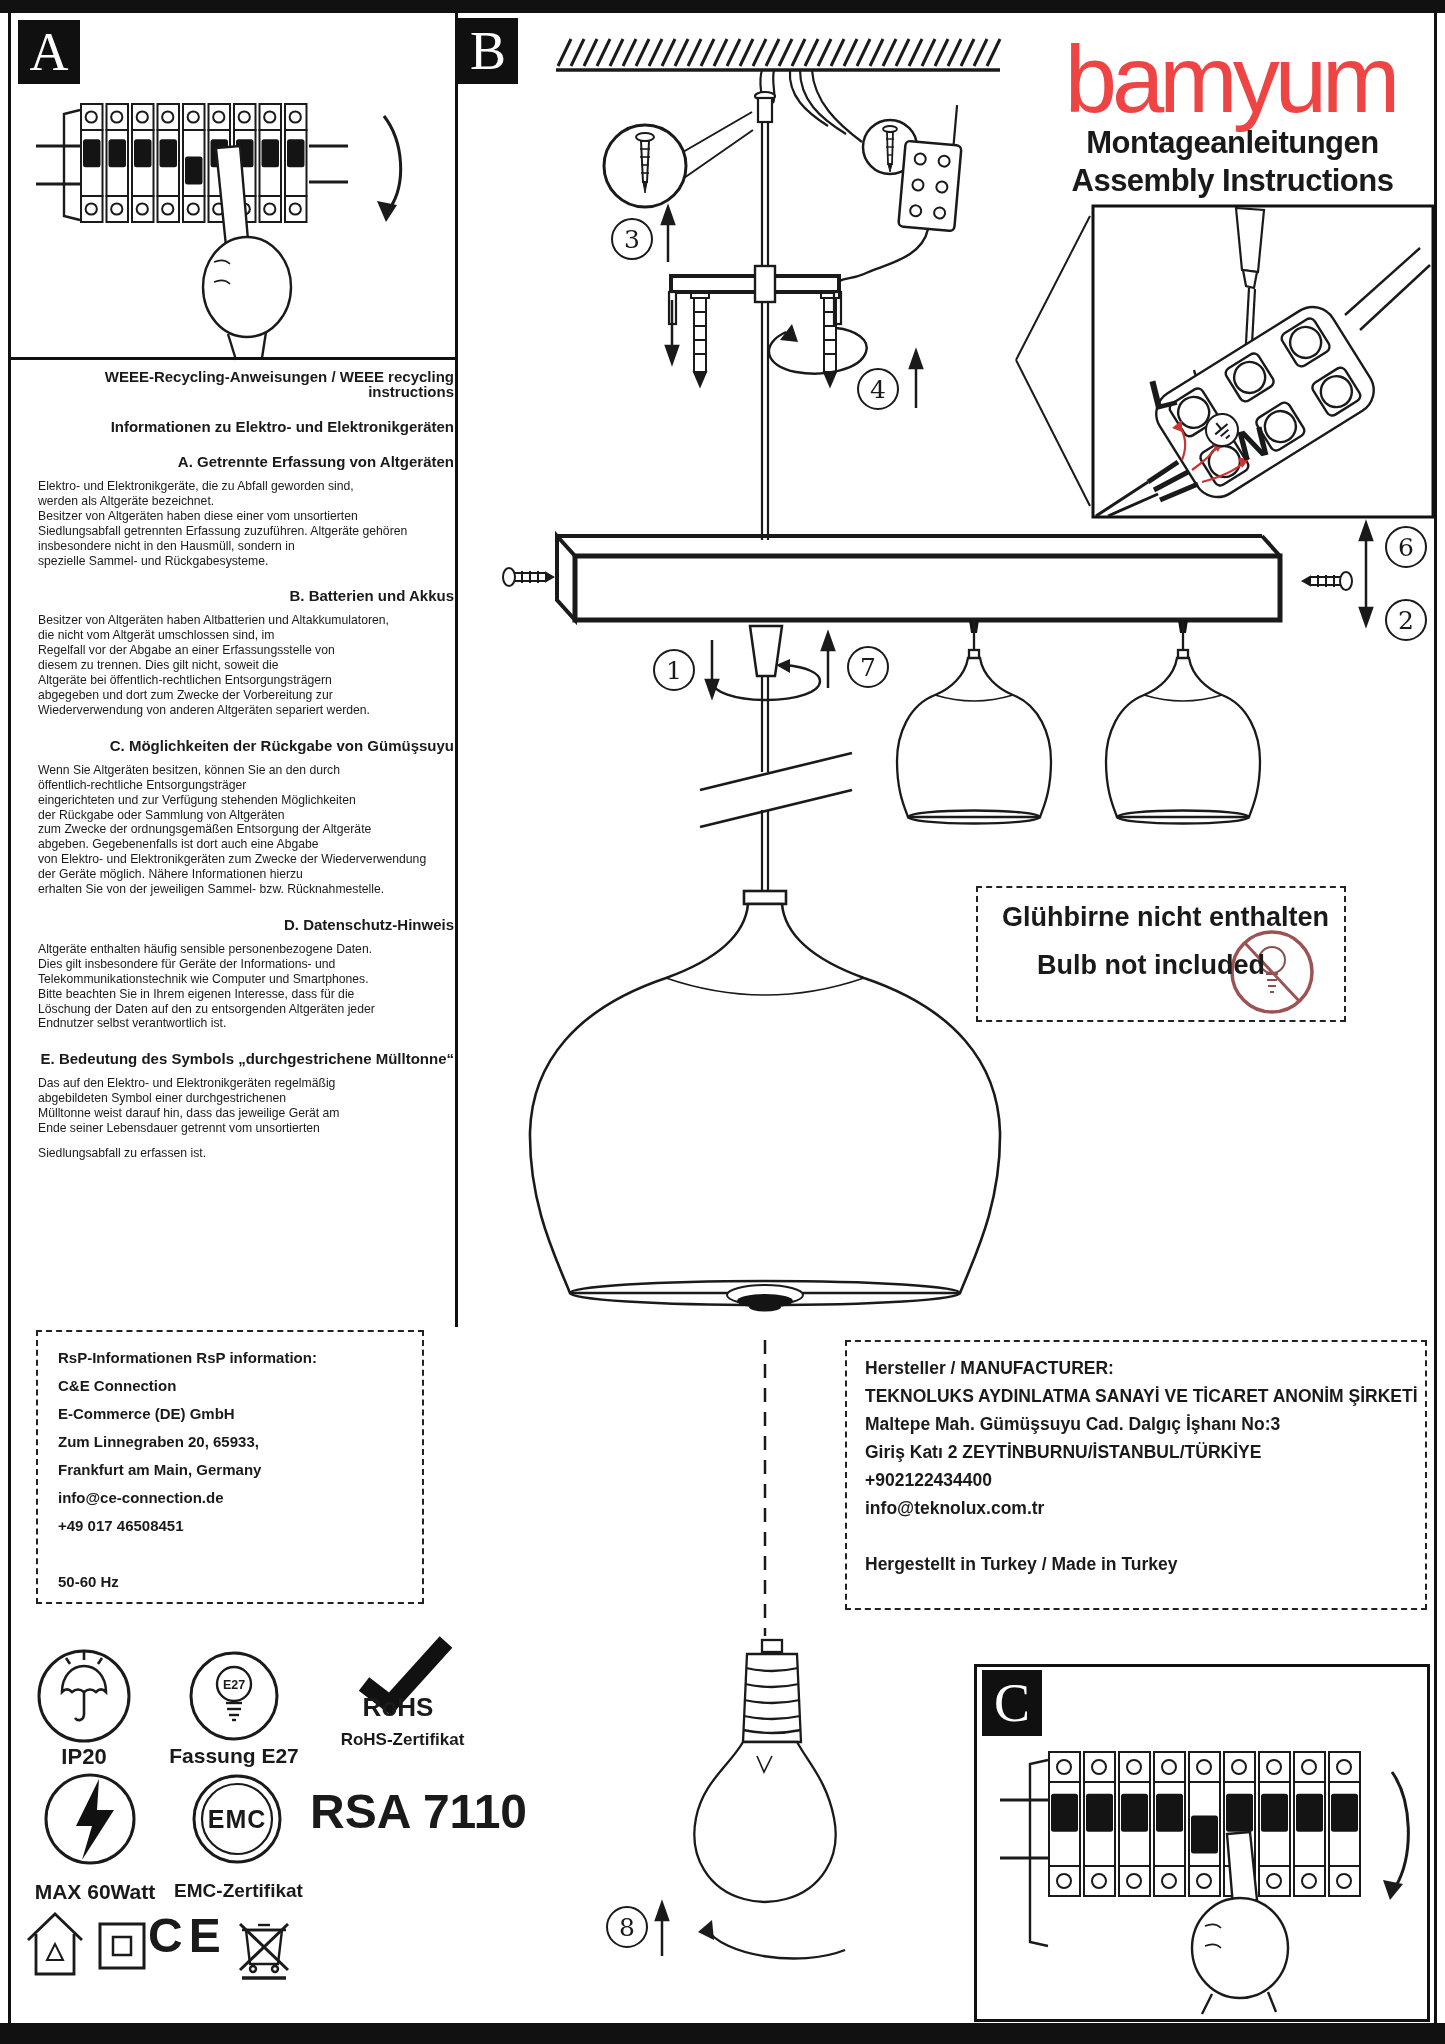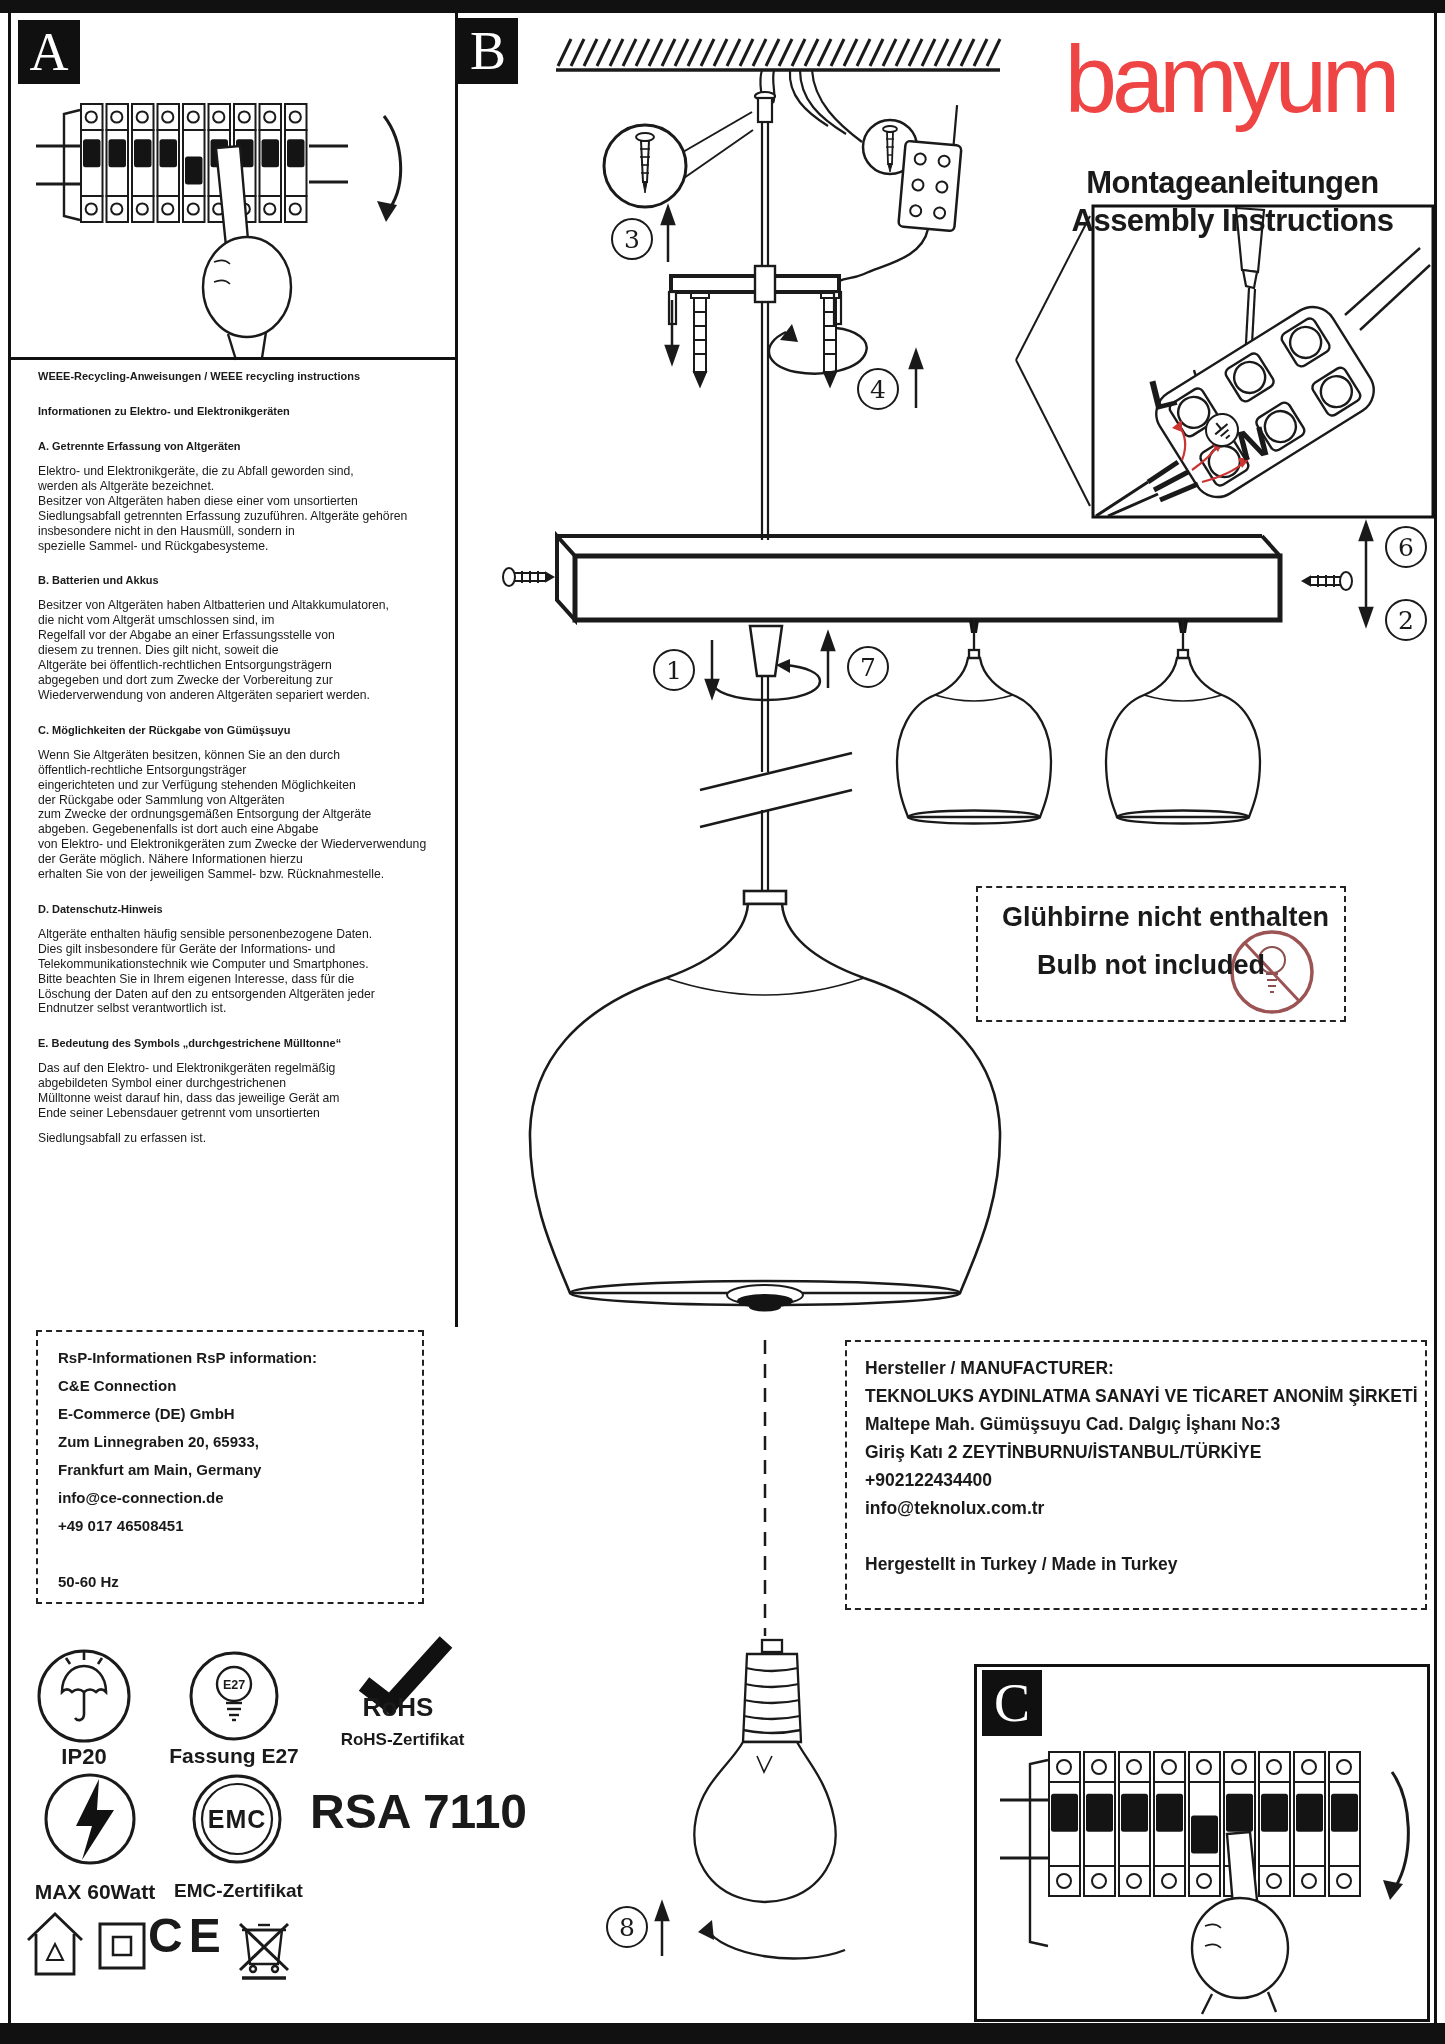--- a/index.html
+++ b/index.html
@@ -3,21 +3,21 @@
 <meta charset="utf-8">
 <style>
   html,body{margin:0;padding:0;background:#888;}
   #page{position:relative;width:1445px;height:2044px;background:#ffffff;overflow:hidden;
         font-family:"Liberation Sans",sans-serif;color:#1a1a1a;}
   .abs{position:absolute;}
   .bar{background:#111;}
   .seclabel{background:#101010;color:#fff;display:flex;align-items:center;justify-content:center;
             font-family:"Liberation Serif",serif;font-size:54px;font-weight:400;}
   .weee{width:416px;font-size:12.2px;line-height:14.9px;}
-  .weee h3{font-size:11px;margin:20px 0 0 0;line-height:15px;}
+  .weee h3{font-size:15px;margin:20px 0 0 0;line-height:15px;text-align:right;}
   .weee h3.first{margin-top:0;}
   .weee p{margin:10px 0 0 0;white-space:pre-line;}
   .cnum{width:38px;height:38px;border:2.5px solid #1a1a1a;border-radius:50%;background:#fff;
         display:flex;align-items:center;justify-content:center;
         font-family:"DejaVu Serif",serif;font-size:25px;}
   .dashedbox{border:2.5px dashed #222;background:transparent;}
   .blocktext{white-space:pre-line;}
   .biglabel{font-weight:bold;}
 </style>
 </head>
@@ -526,21 +526,21 @@
   <div class="abs seclabel" style="left:458px;top:18px;width:60px;height:66px;">
       <span>B</span>
     </div>
   <div class="abs seclabel" style="left:982px;top:1670px;width:60px;height:66px;">
       <span>C</span>
     </div>
 
   <div class="abs" style="left:974px;top:1664px;width:450px;height:352px;border:3px solid #111;"></div>
 
   <div class="abs" style="left: 1050px; top: 26px; width: 360px; text-align: center; font-weight: normal; font-size: 94px; letter-spacing: -5px; color: #ef4444;">bamyum</div>
-  <div class="abs" style="left:1030px;top:124px;width:405px;text-align:center;font-weight:bold;font-size:31px;line-height:38px;letter-spacing:-0.5px;margin-top:40px;">
+  <div class="abs" style="left:1030px;top:124px;width:405px;text-align:center;font-weight:bold;font-size:31px;line-height:38px;letter-spacing:-0.5px;">
     <div>Montageanleitungen</div>
     <div>Assembly Instructions</div>
   </div>
 
   <div class="abs weee" style="left:38px;top:369px;">
     <h3 class="first">WEEE-Recycling-Anweisungen / WEEE recycling instructions</h3>
     <h3>Informationen zu Elektro- und Elektronikgeräten</h3>
     <h3>A. Getrennte Erfassung von Altgeräten</h3>
     <p>Elektro- und Elektronikgeräte, die zu Abfall geworden sind,
  werden als Altgeräte bezeichnet.

